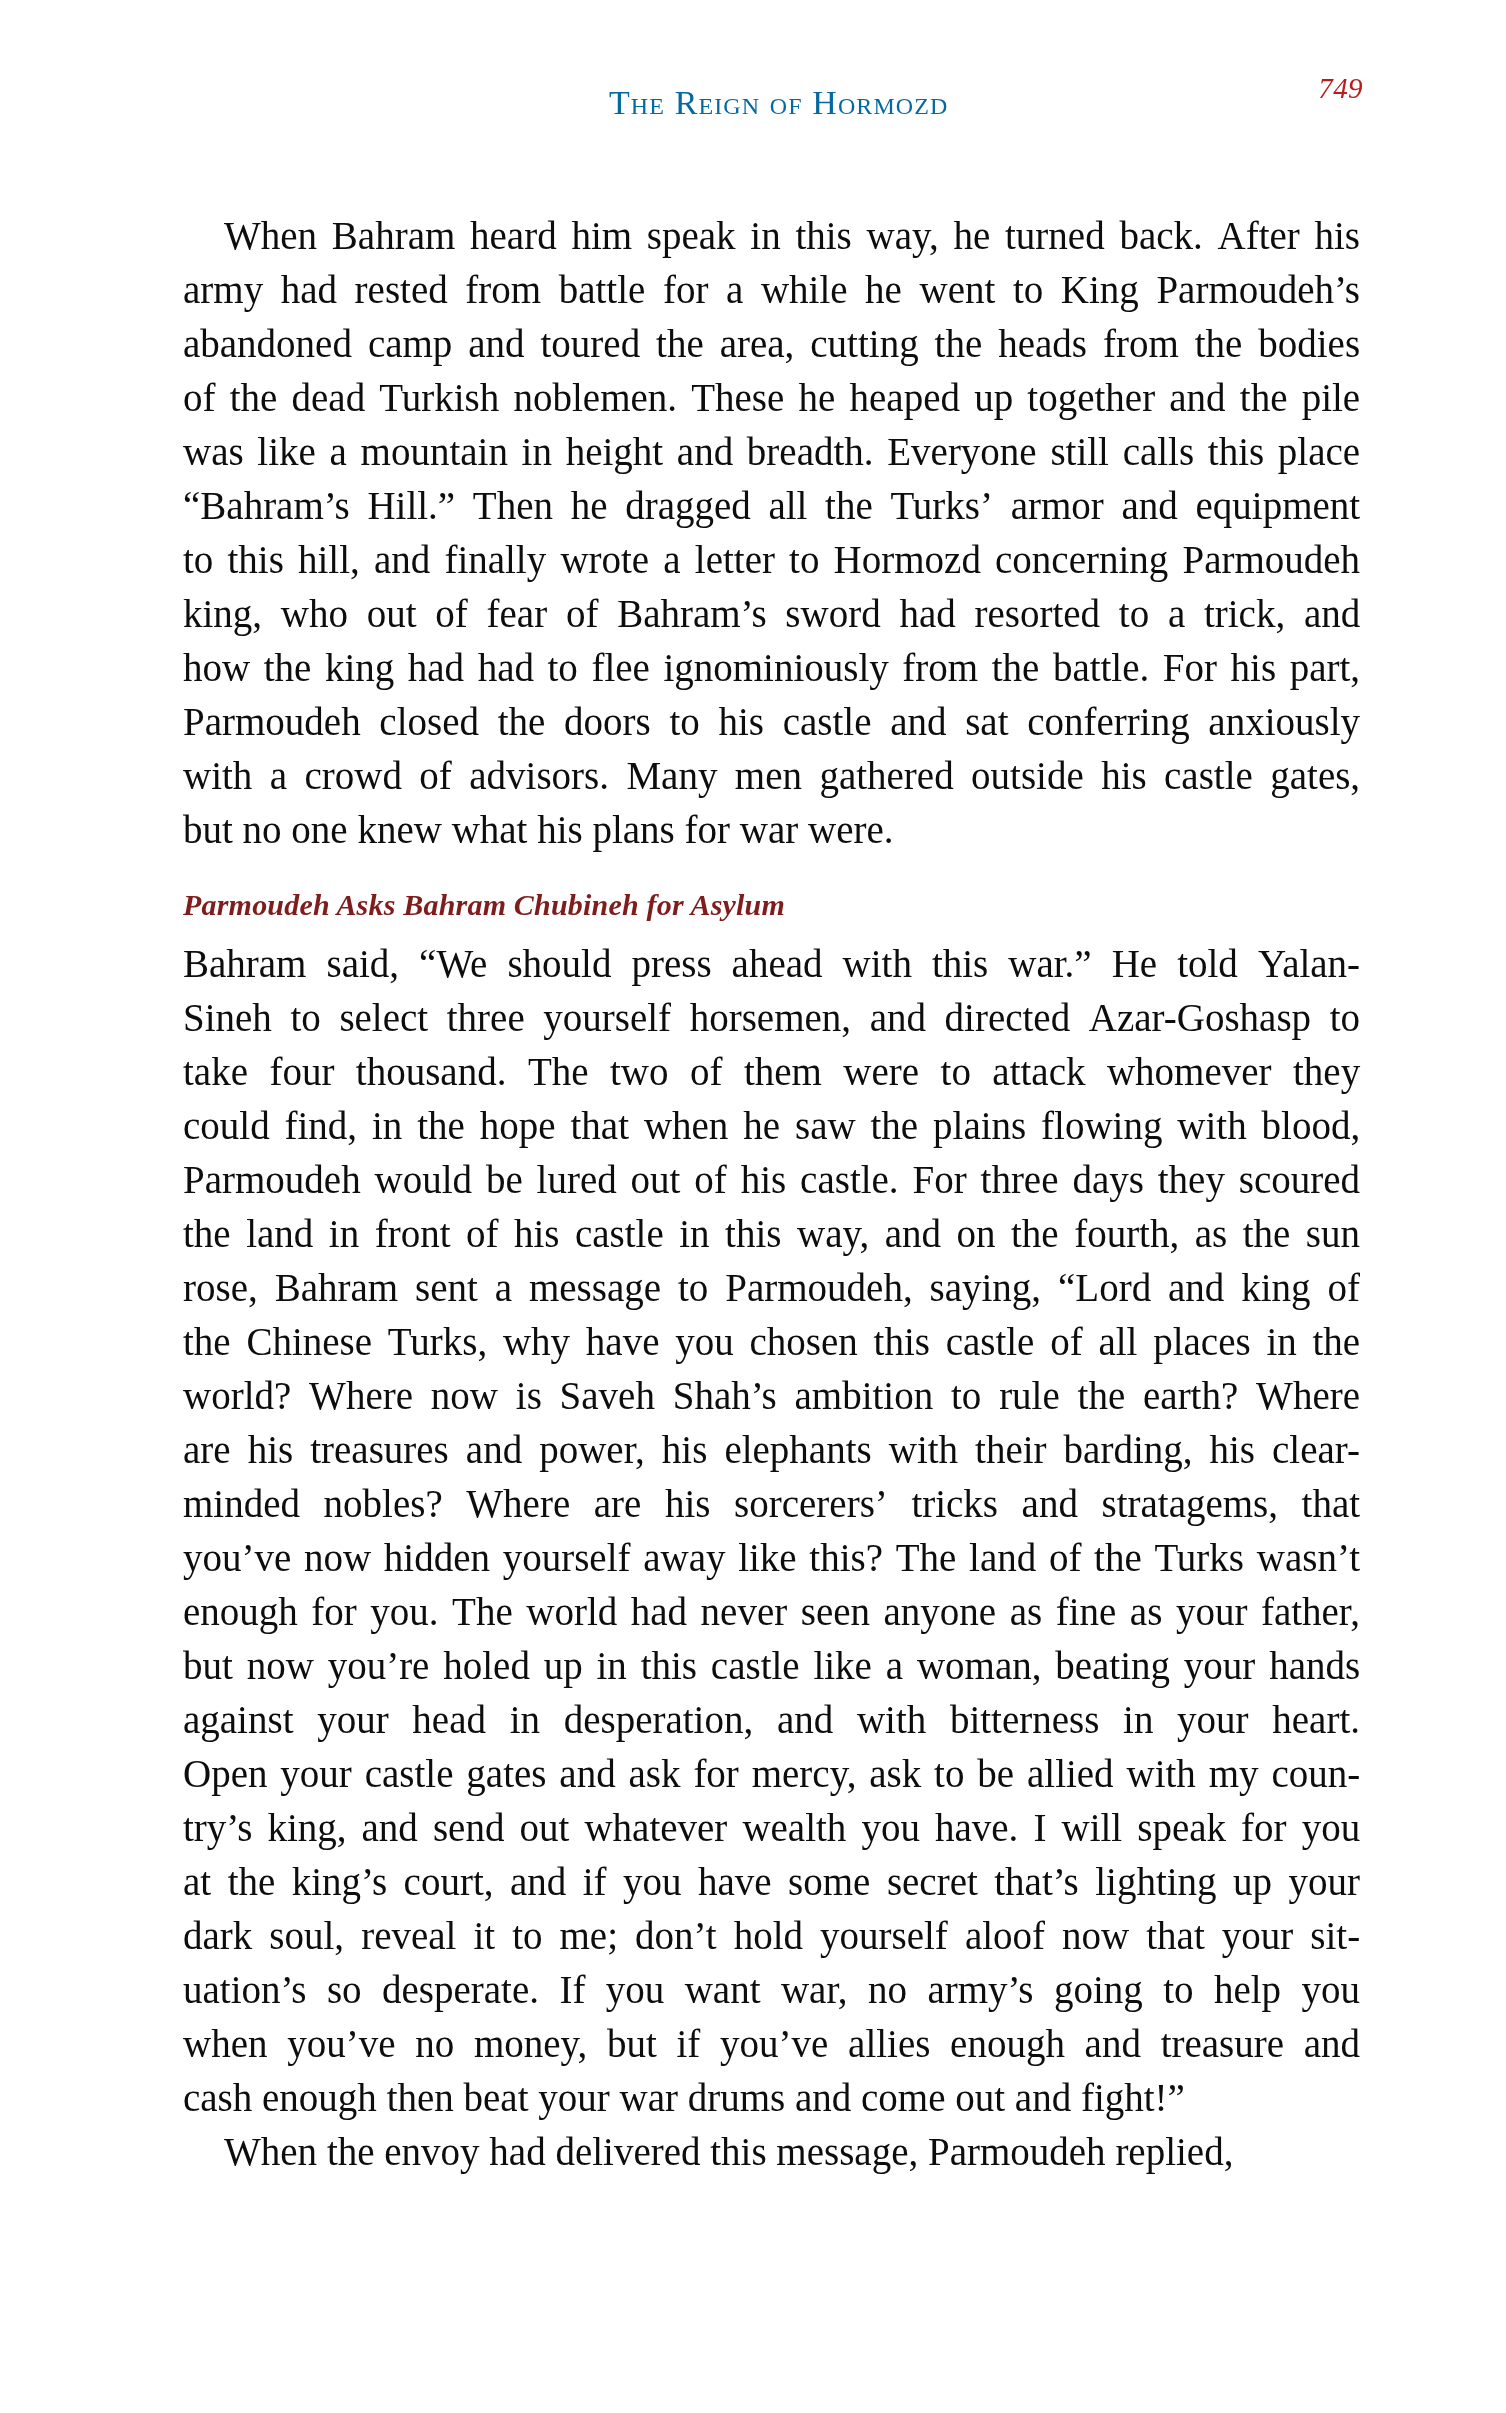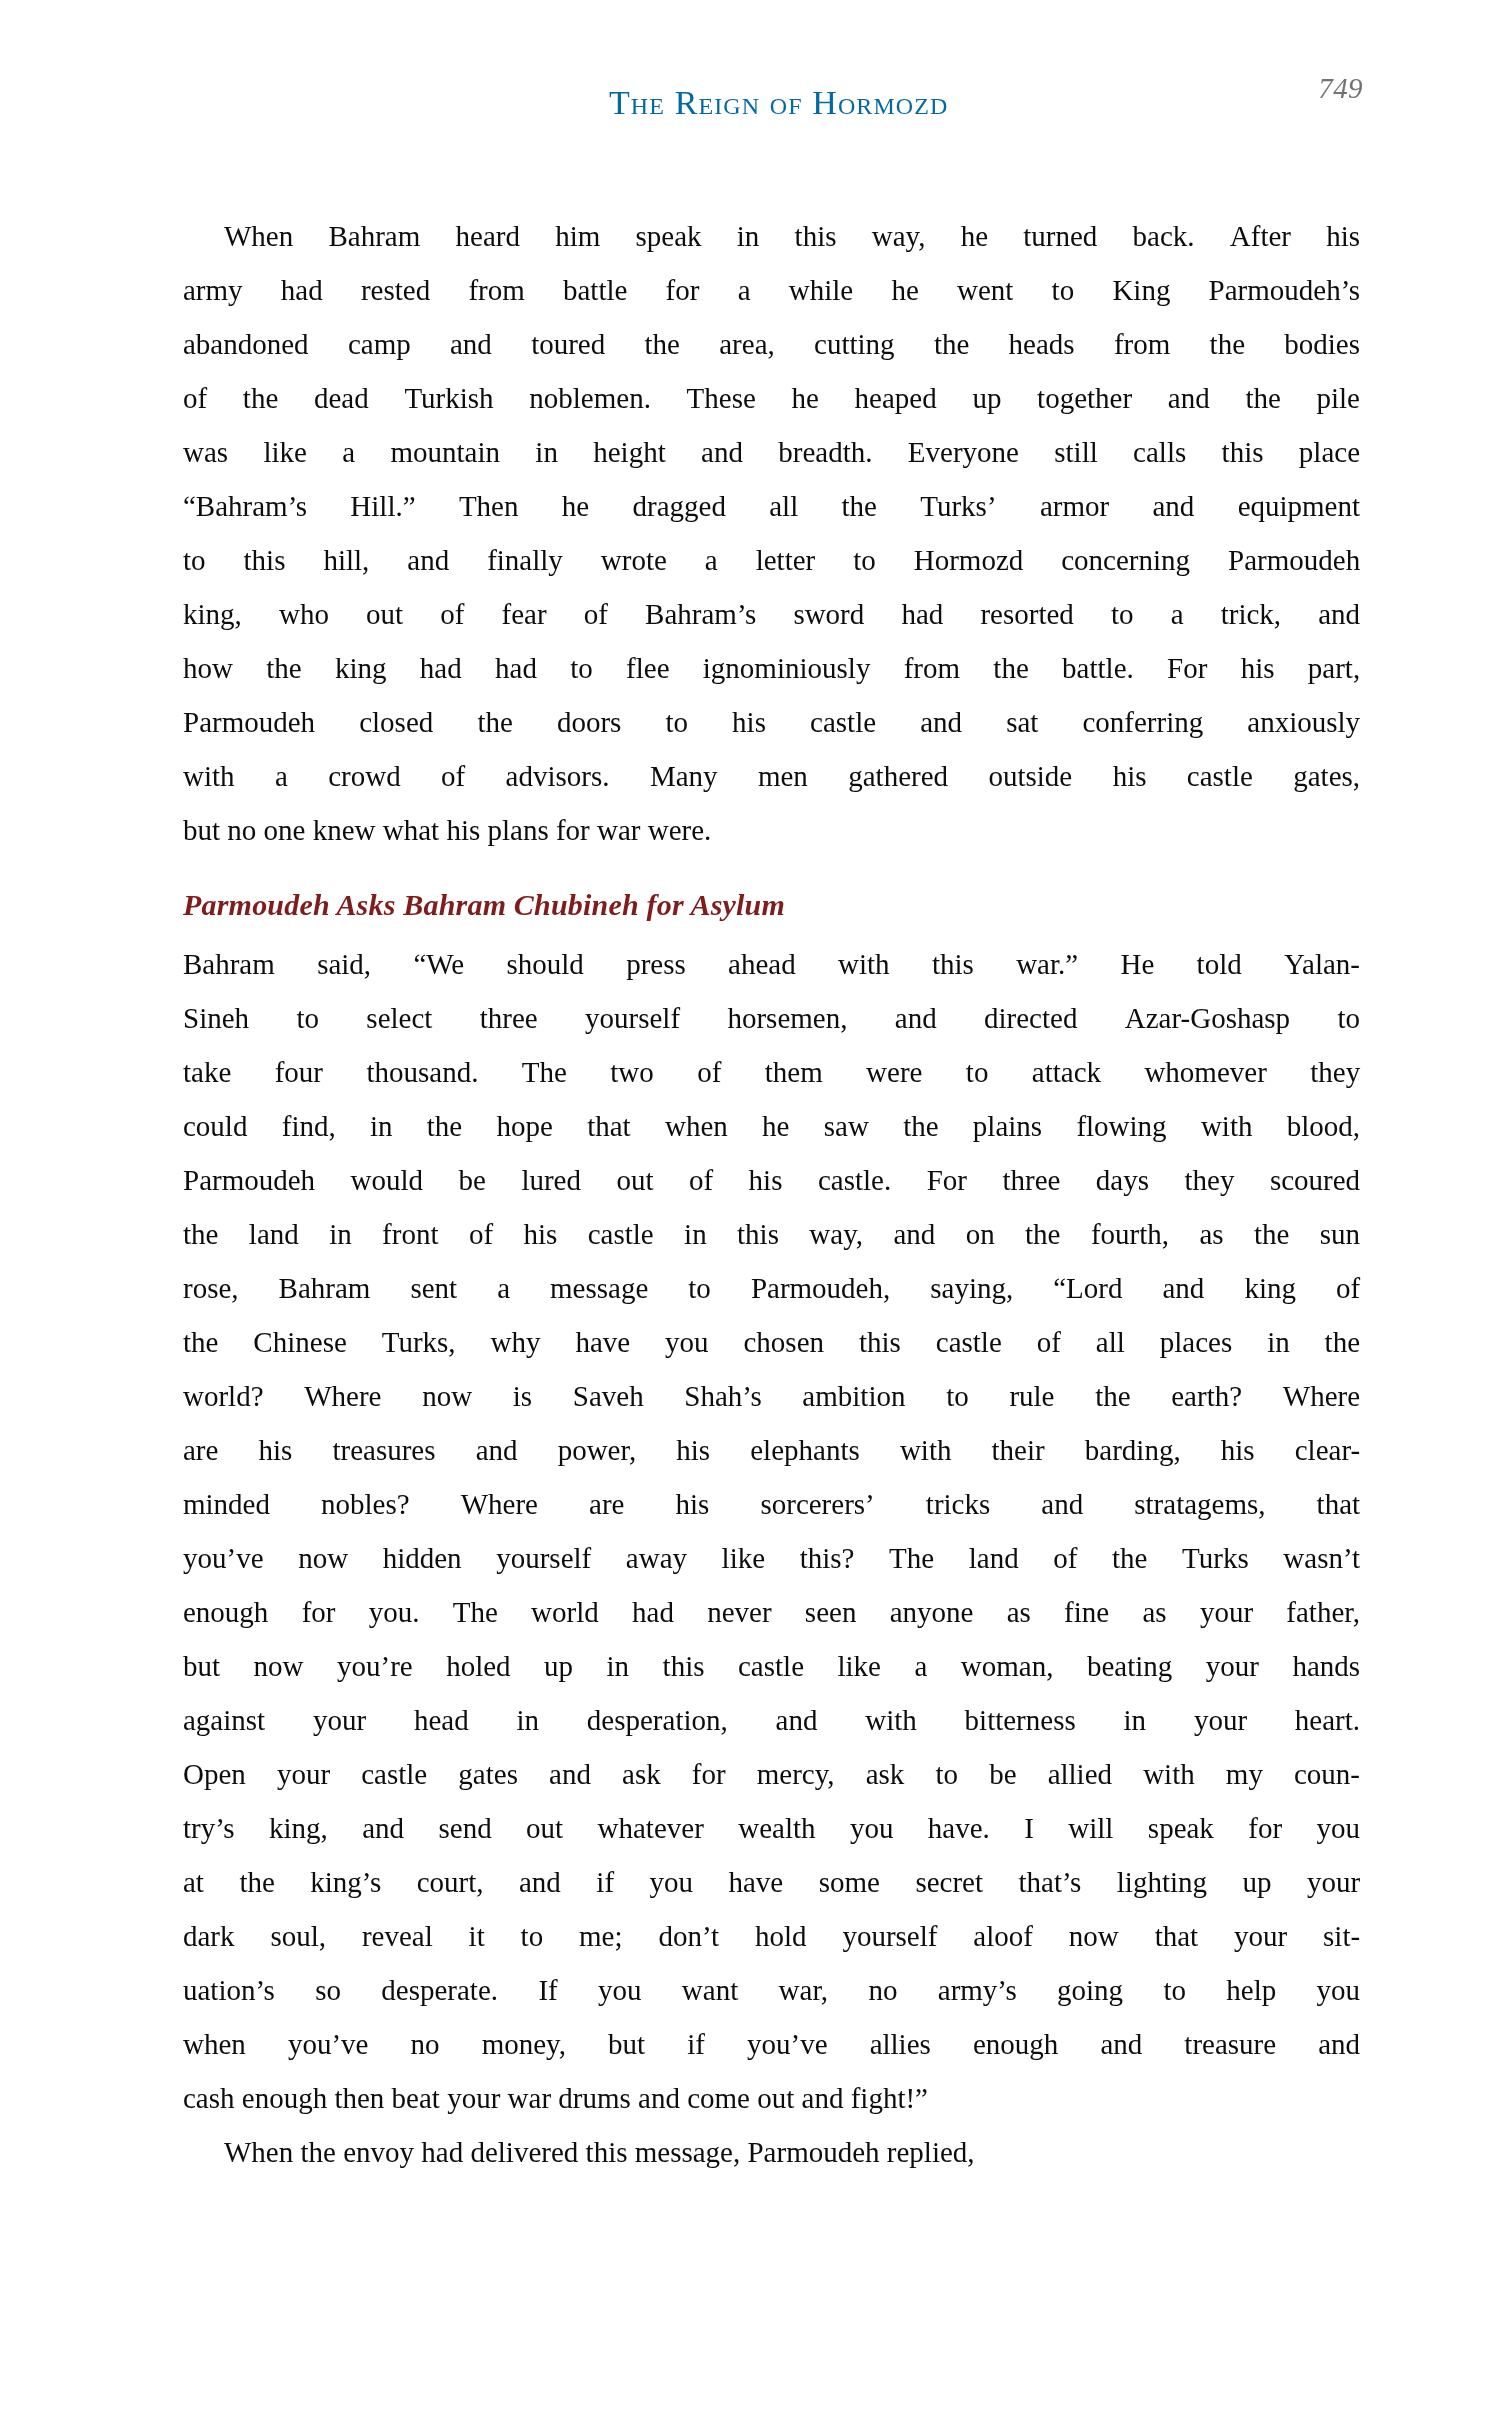--- a/index.html
+++ b/index.html
@@ -43,40 +43,40 @@
     white-space: nowrap;
     color: #0369a1;
   }
   .running-head-folio {
     position: absolute;
     right: 0;
     top: 0;
     font-style: italic;
     font-size: 29px;
     letter-spacing: 0.4px;
-    color: #737373;
+    color: #b91c1c;
   }
 
   
   .textblock {
     position: absolute;
     left: 183px;
     top: 209px;
     width: 1177px;
   }
 
   .para {
     margin: 0;
     padding: 0;
   }
 
   
   .line {
     display: block;
-    font-size: 29px;
+    font-size: 39px;
     line-height: 54px;
     height: 54px;
     text-align: justify;
     text-align-last: justify;
     white-space: nowrap;
     color: #0d0d0d;
   }
   .line.last {
     text-align: left;
     text-align-last: left;

